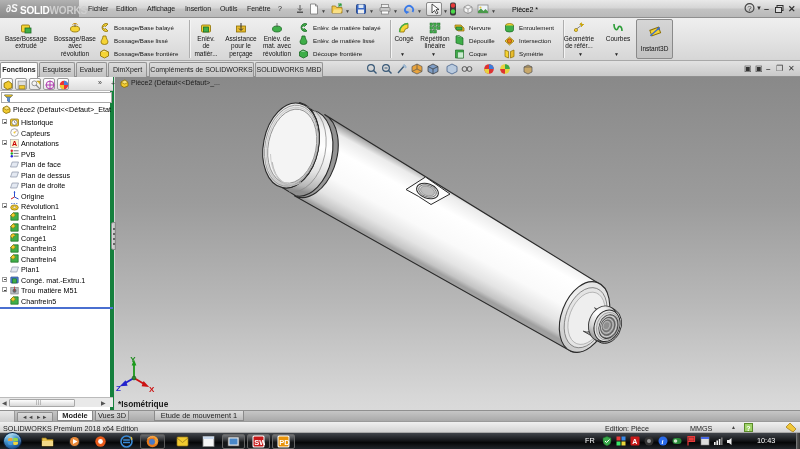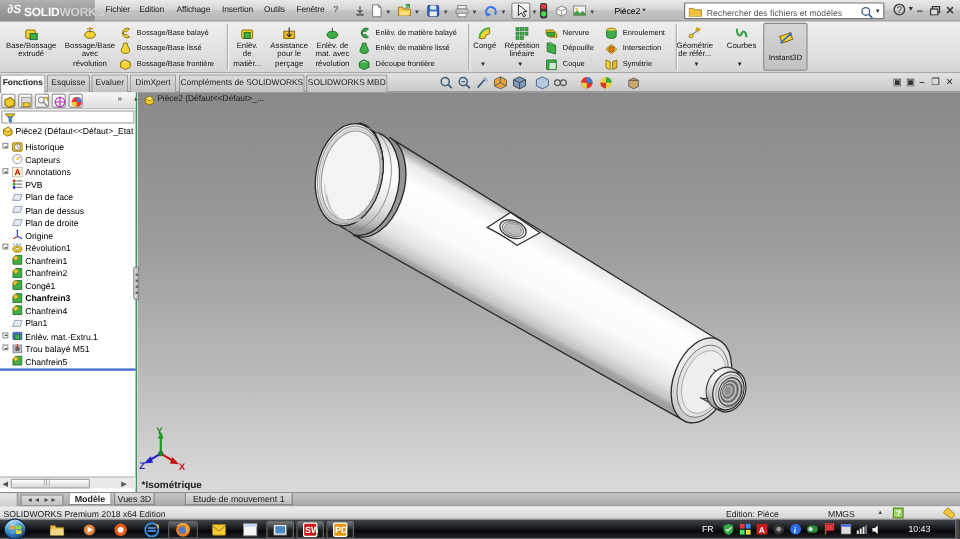--- a/index.html
+++ b/index.html
@@ -24,21 +24,21 @@
 .rrow{position:absolute;font-size:6.2px;color:#111;white-space:nowrap;}
 .rrow .ric{position:absolute;left:0;top:-2px;width:11px;height:11px;}
 .rrow span{position:absolute;left:15px;top:0;}
 .darr{position:absolute;font-size:5px;color:#222;}
 
 #tabstrip{position:absolute;left:0;top:61px;width:800px;height:16px;background:linear-gradient(#e2e2e2,#c9c9c9);border-bottom:1px solid #8f8f8f;}
 .ctab{position:absolute;top:1px;height:15px;font-size:7px;white-space:nowrap;overflow:hidden;text-align:center;line-height:14px;color:#222;background:linear-gradient(#dcdcdc,#c2c2c2);border:1px solid #939393;border-bottom:none;border-radius:2px 2px 0 0;}
 .ctab.act{background:#fcfcfc;font-weight:bold;height:16px;z-index:2;}
 .hui{position:absolute;top:2px;width:12px;height:12px;}
 
-#leftpanel{position:absolute;left:0;top:77px;width:114px;height:333px;background:#fff;border-right:1px solid #15803d;}
+#leftpanel{position:absolute;left:0;top:77px;width:114px;height:333px;background:#fff;border-right:4px solid #15803d;}
 .ptoolbar{position:absolute;left:0;top:0;width:113px;height:14px;background:linear-gradient(#f7f7f7,#dedede);border-bottom:1px solid #bbb;}
 .ptab{position:absolute;top:1px;width:12px;height:12px;border:1px solid #9a9a9a;border-radius:2px;background:linear-gradient(#fff,#e8e8e8);}
 .filter{position:absolute;left:1px;top:15px;width:111px;height:11px;border:1px solid #a9a9a9;background:#fff;}
 #tree{position:absolute;left:0;top:27px;width:113px;font-size:7.2px;color:#000;}
 .trow{position:absolute;left:0;height:10.5px;white-space:nowrap;}
 .trow .pm{position:absolute;left:2px;top:2px;width:5px;height:5px;border:1px solid #9a9a9a;background:#fff;}
 .trow .pm:before{content:"";position:absolute;left:0.5px;top:1.5px;width:2px;height:1px;background:#444;}
 .trow .ic{position:absolute;width:9px;height:9px;top:0.5px;}
 .trow .tx{position:absolute;top:1px;}
 #rollback{position:absolute;left:0;top:230px;width:113px;height:2px;background:#4a6fd0;}
@@ -119,31 +119,20 @@
       <path d="M2 4 L6 2 L10 4 L10 8.5 L6 10.5 L2 8.5 Z" fill="#f4f4f4" stroke="#888" stroke-width="0.8"></path>
       <path d="M2 4 L6 6 L10 4 M6 6 L6 10.5" fill="none" stroke="#888" stroke-width="0.7"></path>
     </svg>
   <svg class="tbico" style="left:477px;" viewBox="0 0 12 12">
       <rect x="1" y="2" width="10" height="8" fill="#eef4fa" stroke="#888" stroke-width="0.8"></rect>
       <circle cx="3.5" cy="4.5" r="1" fill="#e8c83a"></circle>
       <path d="M1 8 L4 5.5 L6.5 8 L8.5 6 L11 8.5 L11 10 L1 10 Z" fill="#4a9a4a"></path>
     </svg>
   <span class="tbarr" style="left:491px;">▼</span>
   <span class="menu" style="left:512px;top:4.5px;color:#000;font-size:7.2px;">Pièce2 *</span>
-  <div id="searchbox">
-    <svg class="abs" style="left:3px;top:2px;" width="11" height="9" viewBox="0 0 11 9">
-        <path d="M0 2 L4 2 L5 3.2 L10.5 3.2 L10.5 9 L0 9 Z" fill="#f4c243" stroke="#a07818" stroke-width="0.7"></path>
-      </svg>
-    <span class="ph">Rechercher des fichiers et modèles</span>
-    <svg class="abs" style="left:146px;top:2px;" width="11" height="11" viewBox="0 0 11 11">
-        <circle cx="4.5" cy="4.5" r="3.2" fill="none" stroke="#3a5a78" stroke-width="1.1"></circle>
-        <line x1="7" y1="7" x2="10" y2="10" stroke="#3a5a78" stroke-width="1.3"></line>
-      </svg>
-    <span class="abs" style="left:158px;top:4px;font-size:5px;color:#333;">▼</span>
-  </div>
   <svg class="abs" style="left:744px;top:3px;" width="11" height="12" viewBox="0 0 11 12">
       <circle cx="5.5" cy="5" r="4.4" fill="none" stroke="#444" stroke-width="1.2"></circle>
       <text x="3.2" y="8" font-size="8" fill="#444" font-family="Liberation Sans">?</text>
     </svg>
   <span class="winbtn" style="left:756px;top:5px;font-size:6px;">▼</span>
   <span class="winbtn" style="left:764px;">–</span>
   <svg class="abs" style="left:775px;top:5px;" width="9" height="8" viewBox="0 0 9 8">
       <rect x="2" y="0.5" width="6" height="5" fill="none" stroke="#333" stroke-width="1"></rect>
       <rect x="0.5" y="2.5" width="6" height="5" fill="#ddd" stroke="#333" stroke-width="1"></rect>
     </svg>
@@ -486,51 +475,51 @@
           <path d="M0.8 8.2 L0.8 3.5 A2.7 2.7 0 0 1 3.5 0.8 L8.2 0.8 L8.2 8.2 Z" fill="#3fae49" stroke="#1c6b25" stroke-width="0.7"></path>
           <path d="M0.8 3.5 A2.7 2.7 0 0 1 3.5 0.8 L5.5 2.8 A2.7 2.7 0 0 0 2.8 5.5 Z" fill="#f2cb30" stroke="#8a6d00" stroke-width="0.5"></path>
         </svg>
         <span class="tx" style="left:21px;">Congé1</span>
       </div>
   <div class="trow" style="top:139px;">
         <svg class="ic" style="left:10px;" viewBox="0 0 9 9">
           <path d="M0.8 3.2 L3.2 0.8 L8.2 0.8 L8.2 8.2 L0.8 8.2 Z" fill="#3fae49" stroke="#1c6b25" stroke-width="0.7"></path>
           <path d="M0.8 3.2 L3.2 0.8 L5.5 3 L3 5.5 Z" fill="#f2cb30" stroke="#8a6d00" stroke-width="0.6"></path>
         </svg>
-        <span class="tx" style="left:21px;font-weight:bold;">Chanfrein3</span>
+        <span class="tx" style="left:21px;">Chanfrein3</span>
       </div>
   <div class="trow" style="top:149.5px;">
         <svg class="ic" style="left:10px;" viewBox="0 0 9 9">
           <path d="M0.8 3.2 L3.2 0.8 L8.2 0.8 L8.2 8.2 L0.8 8.2 Z" fill="#3fae49" stroke="#1c6b25" stroke-width="0.7"></path>
           <path d="M0.8 3.2 L3.2 0.8 L5.5 3 L3 5.5 Z" fill="#f2cb30" stroke="#8a6d00" stroke-width="0.6"></path>
         </svg>
         <span class="tx" style="left:21px;">Chanfrein4</span>
       </div>
   <div class="trow" style="top:160px;">
         <svg class="ic" style="left:10px;" viewBox="0 0 9 9">
           <path d="M2.2 2 L8.5 2 L6.8 7 L0.5 7 Z" fill="#e4e9f2" stroke="#8a94a8" stroke-width="0.7"></path>
         </svg>
         <span class="tx" style="left:21px;">Plan1</span>
       </div>
   <div class="trow" style="top:170.5px;">
         <span class="pm"></span>
         <svg class="ic" style="left:10px;" viewBox="0 0 9 9">
           <rect x="0.8" y="2" width="7.4" height="6" rx="0.5" fill="#4a7fd6" stroke="#2a4a8a" stroke-width="0.7"></rect>
           <rect x="2.5" y="3.8" width="4" height="4.2" fill="#3fae49" stroke="#1c6b25" stroke-width="0.6"></rect>
         </svg>
-        <span class="tx" style="left:21px;">Enlèv. mat.-Extru.1</span>
+        <span class="tx" style="left:21px;">Congé. mat.-Extru.1</span>
       </div>
   <div class="trow" style="top:181px;">
         <span class="pm"></span>
         <svg class="ic" style="left:10px;" viewBox="0 0 9 9">
           <rect x="0.8" y="1.5" width="7.4" height="6.5" fill="#b8bfc8" stroke="#777" stroke-width="0.6"></rect>
           <circle cx="4.5" cy="4.8" r="2" fill="#666"></circle>
           <path d="M4.5 0.5 L4.5 4.8" stroke="#c22" stroke-width="0.7"></path>
         </svg>
-        <span class="tx" style="left:21px;">Trou balayé M51</span>
+        <span class="tx" style="left:21px;">Trou matière M51</span>
       </div>
   <div class="trow" style="top:191.5px;">
         <svg class="ic" style="left:10px;" viewBox="0 0 9 9">
           <path d="M0.8 3.2 L3.2 0.8 L8.2 0.8 L8.2 8.2 L0.8 8.2 Z" fill="#3fae49" stroke="#1c6b25" stroke-width="0.7"></path>
           <path d="M0.8 3.2 L3.2 0.8 L5.5 3 L3 5.5 Z" fill="#f2cb30" stroke="#8a6d00" stroke-width="0.6"></path>
         </svg>
         <span class="tx" style="left:21px;">Chanfrein5</span>
       </div>
   </div>
   <div id="rollback"></div>

